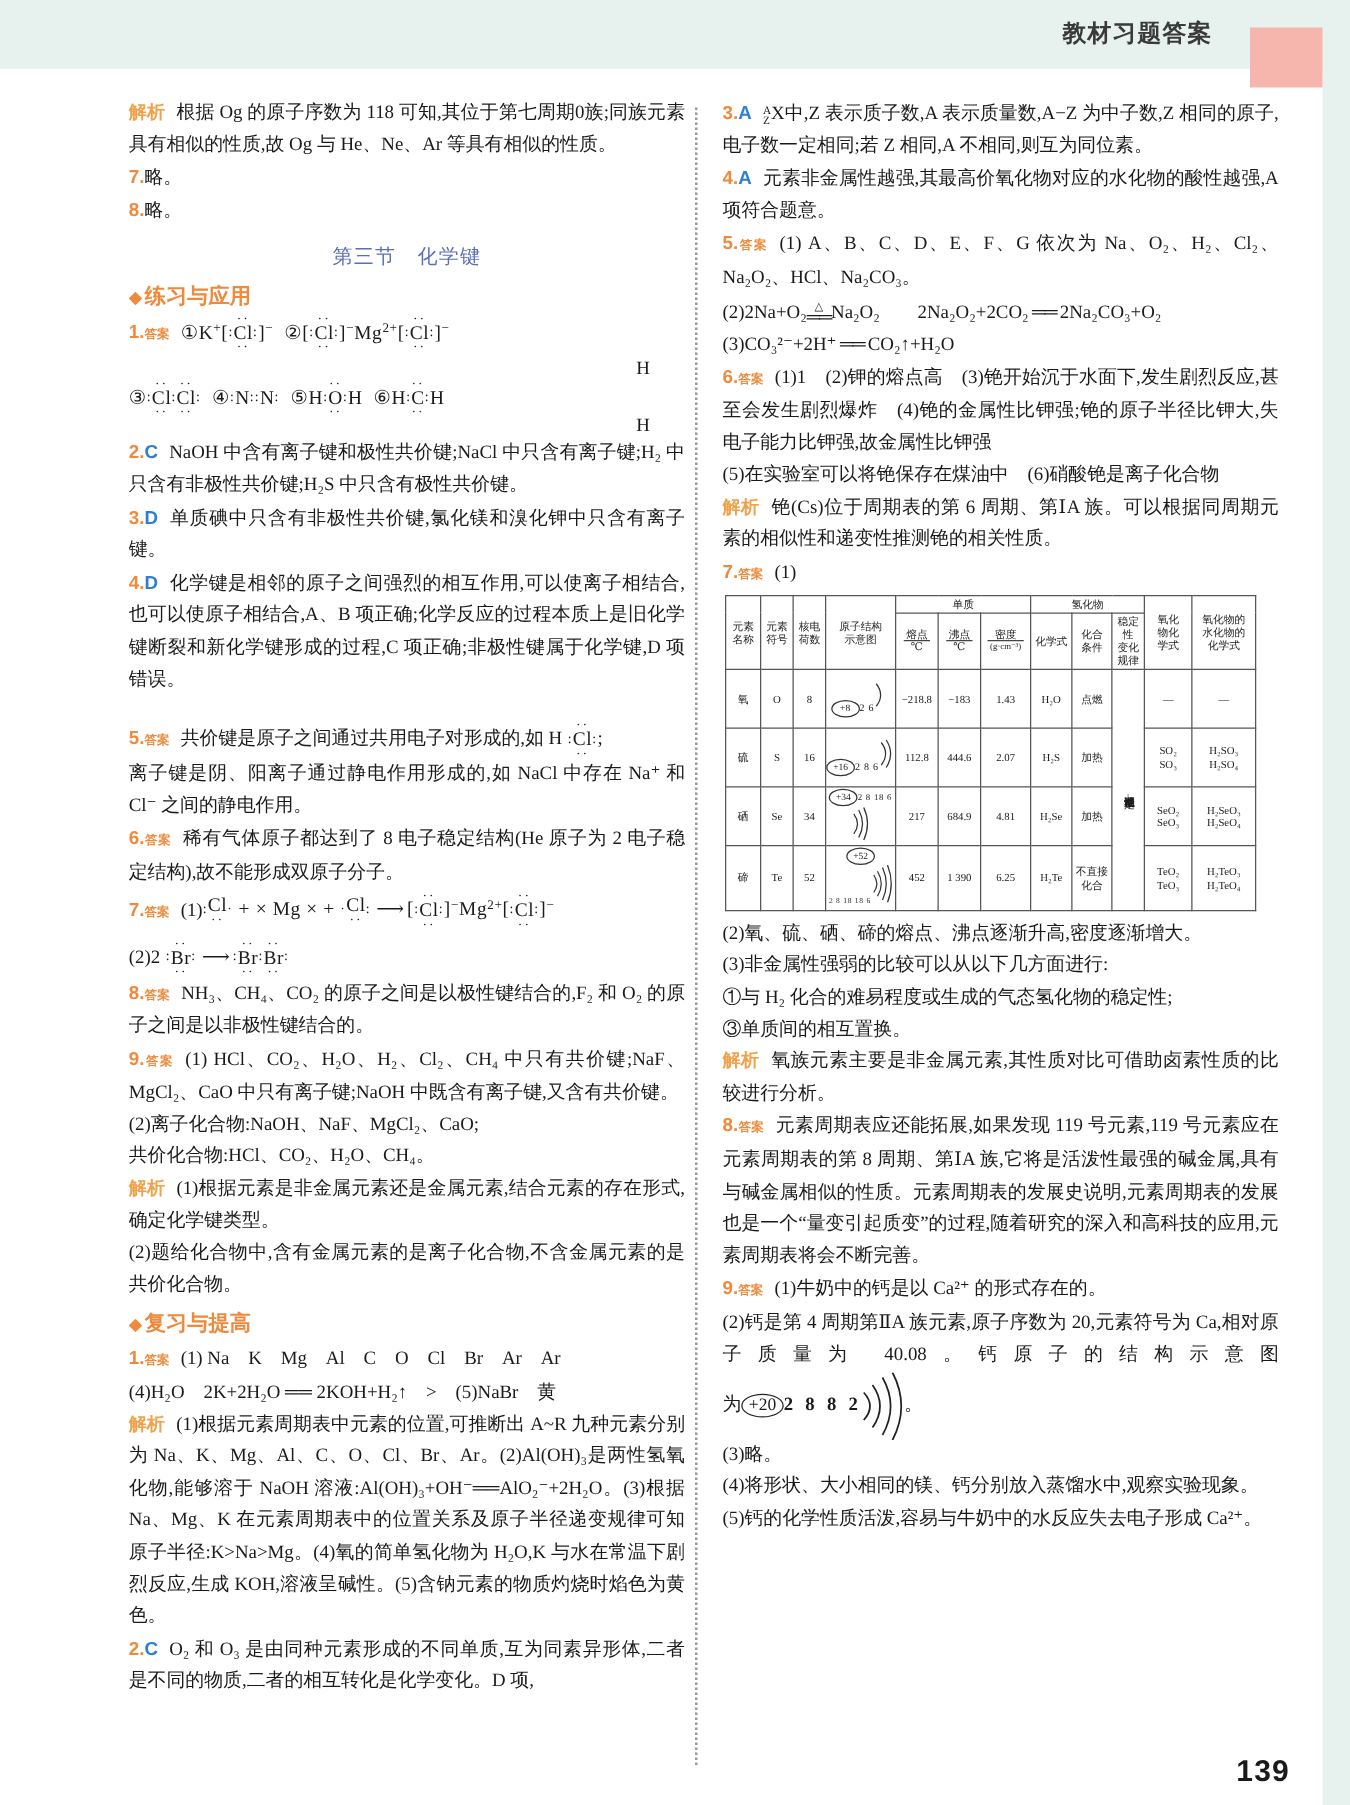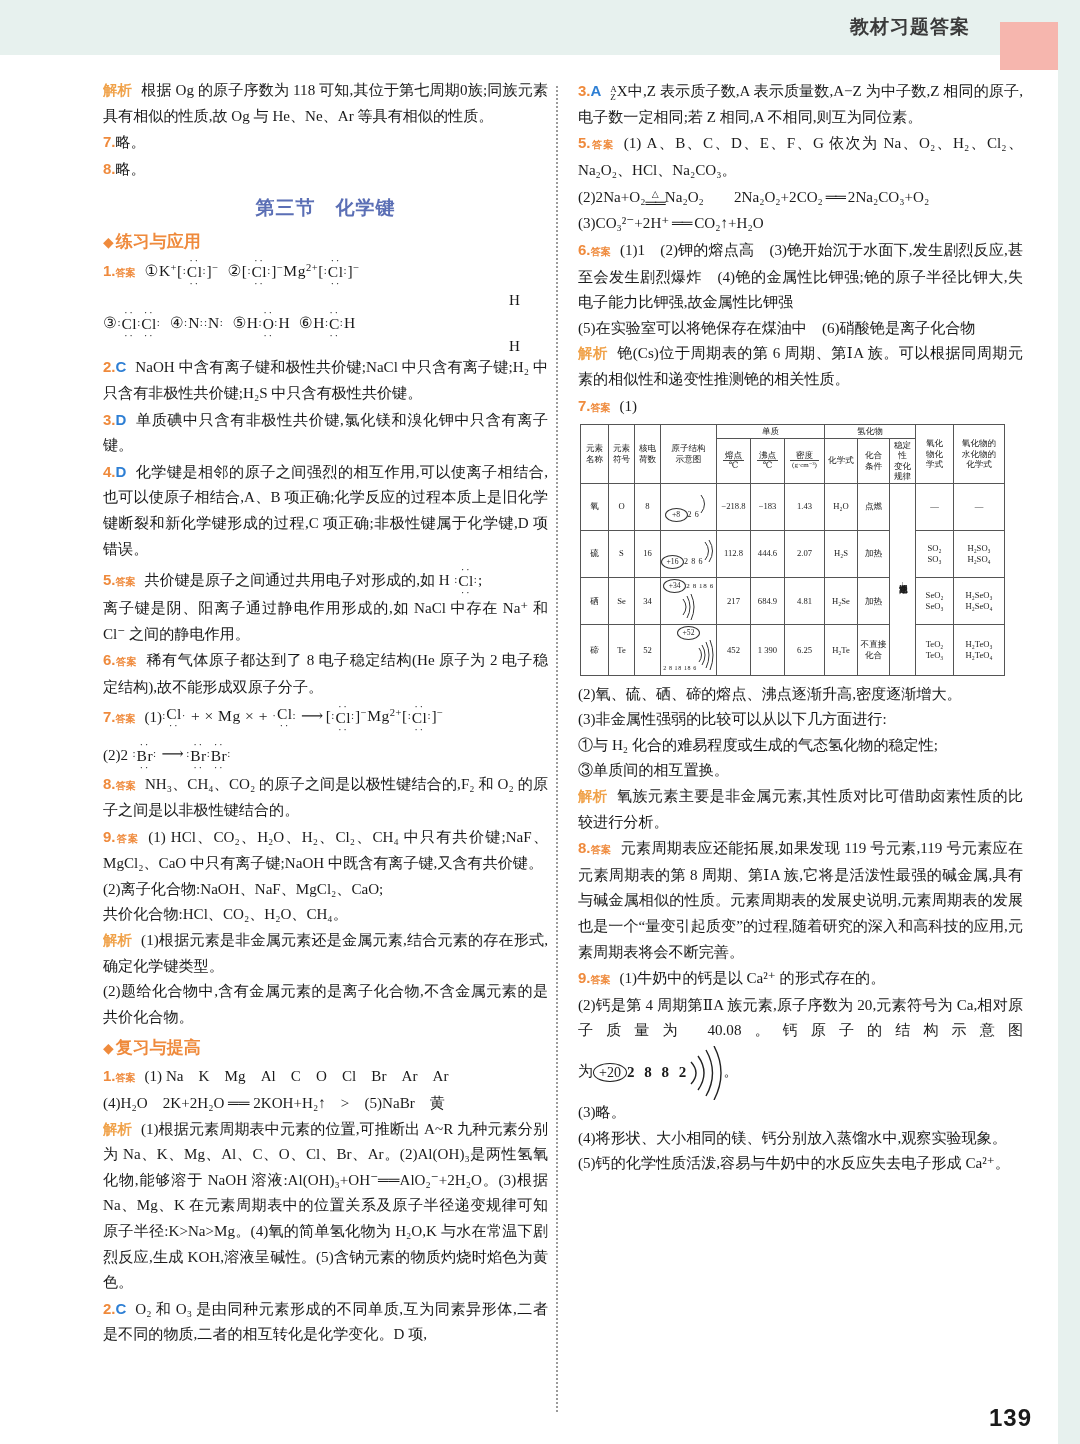--- a/index.html
+++ b/index.html
@@ -38,23 +38,23 @@
   }
   .num{
     font-family:"Liberation Sans","DejaVu Sans",sans-serif;
     color:#ef8a3c;font-weight:bold;font-size:15px;
   }
   .ansk{color:#ef8a3c;font-weight:bold;font-family:"Liberation Sans","DejaVu Sans",sans-serif;font-size:10px;}
   .optk{color:#2e7fd4;font-weight:bold;font-family:"Liberation Sans","DejaVu Sans",sans-serif;font-size:15px;}
   .jiexi{color:#f0a24a;font-weight:bold;font-family:"Liberation Sans","DejaVu Sans",sans-serif;font-size:14.4px;}
   .hang{display:inline-block;width:9px;}
   .sec-title{
-    text-align:center;color:#5b6fb5;font-weight:bold;
+    text-align:center;color:#5b6fb5;font-weight:normal;
     font-family:"Liberation Sans","DejaVu Sans",sans-serif;
-    font-size:19px;letter-spacing:1px;margin:13px 0 9px 0;
+    font-size:16px;letter-spacing:1px;margin:13px 0 9px 0;
   }
   .sub-head{
     color:#ef8a3c;font-weight:bold;
     font-family:"Liberation Sans","DejaVu Sans",sans-serif;
     font-size:17px;margin:6px 0 4px 0;
   }
   .sub-head .dia{font-size:14px;margin-right:2px;}
   sup{font-size:.68em;vertical-align:.48em;}
   .eq{white-space:nowrap;}
   .chem{font-family:"Liberation Serif","DejaVu Serif",serif;}
@@ -148,21 +148,21 @@
     <p class="p">
       <span class="num">2.</span><span class="optk">C</span><span class="hang"></span><span>NaOH 中含有离子键和极性共价键;NaCl 中只含有离子键;H₂ 中只含有非极性共价键;H₂S 中只含有极性共价键。</span>
     </p>
     <p class="p">
       <span class="num">3.</span><span class="optk">D</span><span class="hang"></span><span>单质碘中只含有非极性共价键,氯化镁和溴化钾中只含有离子键。</span>
     </p>
     <p class="p">
       <span class="num">4.</span><span class="optk">D</span><span class="hang"></span><span>化学键是相邻的原子之间强烈的相互作用,可以使离子相结合,也可以使原子相结合,A、B 项正确;化学反应的过程本质上是旧化学键断裂和新化学键形成的过程,C 项正确;非极性键属于化学键,D 项错误。</span>
     </p>
 
-    <p class="p" style="margin-top:4px;">
+    <p class="p" style="margin-top:20px;">
       <span class="num">5.</span><span class="ansk">答案</span><span class="hang"></span><span>共价键是原子之间通过共用电子对形成的,如 H</span><span class="lewis">&nbsp;<span class="sidedot">:</span><span class="lw"><span class="dots">··</span><span class="lsym">Cl</span><span class="dots">··</span></span><span class="sidedot">:</span></span><span>;</span>
     </p>
     <p class="p">
       <span>离子键是阴、阳离子通过静电作用形成的,如 NaCl 中存在 Na⁺ 和 Cl⁻ 之间的静电作用。</span>
     </p>
 
     <p class="p">
       <span class="num">6.</span><span class="ansk">答案</span><span class="hang"></span><span>稀有气体原子都达到了 8 电子稳定结构(He 原子为 2 电子稳定结构),故不能形成双原子分子。</span>
     </p>
 
@@ -203,20 +203,23 @@
     </p>
   </div>
 
   <div class="col col-right">
 
 
     <p class="p">
       <span class="num">3.</span><span class="optk">A</span><span class="hang"></span><span class="chem"><span style="display:inline-block;vertical-align:middle;text-align:left;line-height:8px;font-size:9px;"><span style="display:block;">A</span><span style="display:block;">Z</span></span>X</span><span>中,Z 表示质子数,A 表示质量数,A−Z 为中子数,Z 相同的原子,电子数一定相同;若 Z 相同,A 不相同,则互为同位素。</span>
     </p>
 
+    <p class="p">
+      <span class="num">4.</span><span class="optk">A</span><span class="hang"></span><span>元素非金属性越强,其最高价氧化物对应的水化物的酸性越强,A 项符合题意。</span>
+    </p>
 
     <p class="p">
       <span class="num">5.</span><span class="ansk">答案</span><span class="hang"></span><span>(1) A、B、C、D、E、F、G 依次为 Na、O₂、H₂、Cl₂、Na₂O₂、HCl、Na₂CO₃。</span>
     </p>
     <p class="p" style="line-height:28px;">
       <span>(2)2Na+O₂</span><span class="eq"><span style="display:inline-block;text-align:center;line-height:9px;vertical-align:middle;"><span style="display:block;font-size:9px;">△</span><span style="display:block;letter-spacing:-1px;">══</span></span></span><span>Na₂O₂　　2Na₂O₂+2CO₂</span><span style="letter-spacing:-1px;"> ══ </span><span>2Na₂CO₃+O₂</span>
     </p>
     <p class="p">
       <span>(3)CO₃²⁻+2H⁺</span><span style="letter-spacing:-1px;"> ══ </span><span>CO₂↑+H₂O</span>
     </p>

